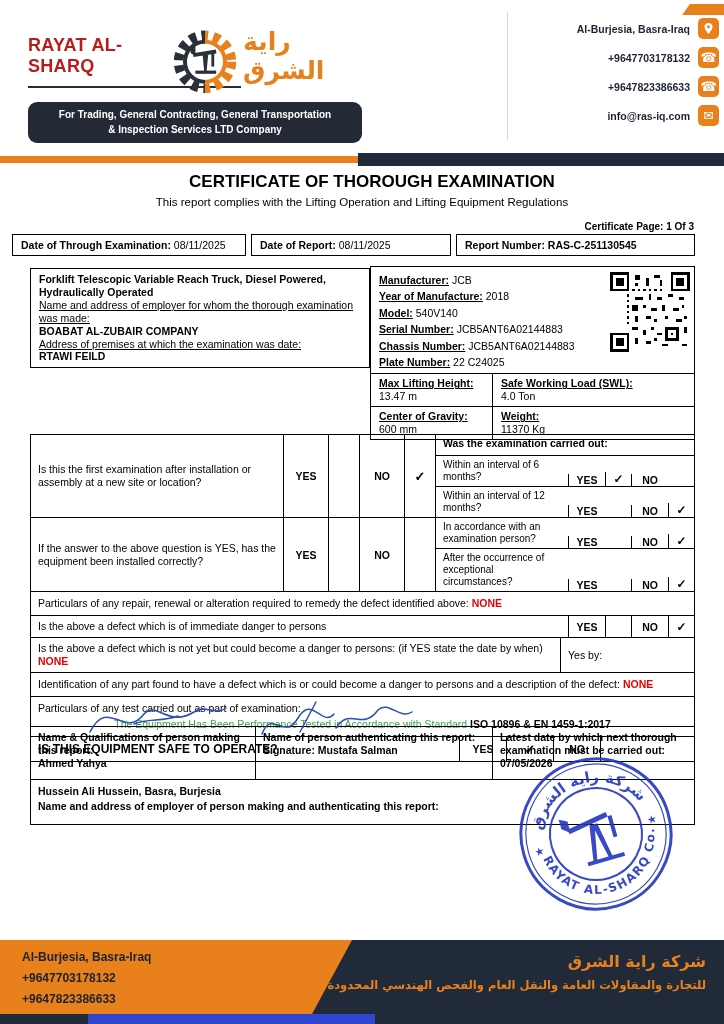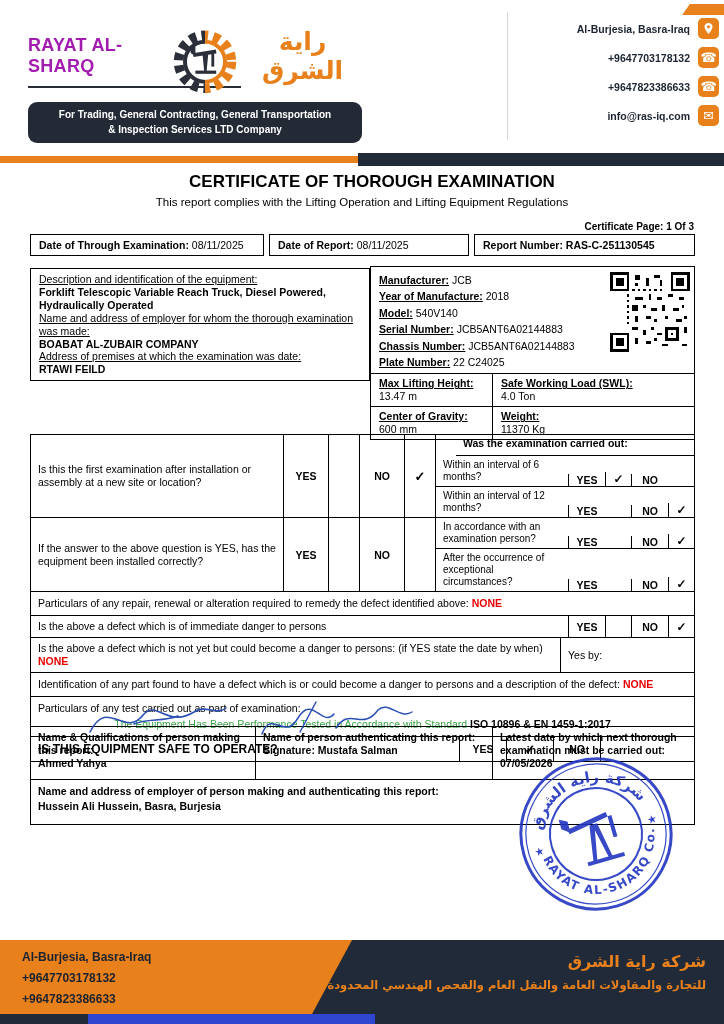--- a/index.html
+++ b/index.html
@@ -1,29 +1,29 @@
 <!DOCTYPE html>
 <html><head>
 <meta charset="utf-8">
 <style>
   html,body{margin:0;padding:0;background:#9a9a9a;}
   .page{position:relative;width:724px;height:1024px;margin:0 auto;background:#fff;
         font-family:"Liberation Sans",sans-serif;color:#000;overflow:hidden;font-size:10.5px;}
   .b{font-weight:bold}.u{text-decoration:underline}
   .red{color:#e80000;font-weight:bold}
   .green{color:#3DA348}
-  .ar{font-family:"DejaVu Sans",sans-serif;text-align:center;}
+  .ar{font-family:"DejaVu Sans",sans-serif;}
 
   
   .corner-deco{position:absolute;top:4px;right:-8px;width:46px;height:11px;background:#E8811C;
                transform:skewX(-35deg);}
   .logo-block{position:absolute;left:28px;top:16px;width:334px;}
   .logo-row{position:relative;display:flex;align-items:center;justify-content:space-between;height:84px;}
   .logo-underline{position:absolute;left:0;right:0;bottom:12px;height:2px;background:#272C37;}
-  .company-en{position:relative;font-size:18px;font-weight:bold;color:#a21caf;letter-spacing:.3px;background:#fff;padding:2px 2px 6px 0;}
+  .company-en{position:relative;font-size:18px;font-weight:bold;color:#b91c1c;letter-spacing:.3px;background:#fff;padding:2px 2px 6px 0;}
   .company-ar{position:relative;font-size:25px;font-weight:bold;color:#E8811C;background:#fff;padding:2px 0 6px 2px;}
   .gear-wrap{position:relative;z-index:2;margin-bottom:-8px;}
   .tagline-box{margin-top:2px;background:#232A36;color:#fff;border-radius:9px;text-align:center;
                font-size:10px;font-weight:bold;padding:6px 6px;line-height:1.45;}
   .contacts{position:absolute;right:0;top:12px;width:210px;border-left:1px solid #d8d8d8;padding:6px 0 6px 6px;}
   .contact-row{display:flex;align-items:center;justify-content:flex-end;gap:8px;margin-bottom:8px;padding-right:5px;}
   .contact-text{font-size:10.5px;font-weight:bold;color:#1C2431;}
   .contact-icon{flex:0 0 auto;width:21px;height:21px;background:#E8811C;border-radius:5px;display:flex;
                 align-items:center;justify-content:center;color:#fff;font-size:13px;line-height:1;
                 font-family:"DejaVu Sans",sans-serif;}
@@ -31,21 +31,21 @@
   .divider-orange{width:358px;height:7px;background:#E8811C;margin-top:3px;}
   .divider-dark{flex:1;height:13px;background:#212A38;}
 
   
   .title-block{position:absolute;top:172px;left:0;right:0;text-align:center;}
   .title-main{font-size:17px;font-weight:bold;margin:0;padding-left:20px;}
   .title-sub{font-size:11.5px;margin-top:4px;}
   .cert-page{position:absolute;top:221px;right:30px;font-size:10px;font-weight:bold;}
 
   
-  .meta-row{position:absolute;top:234px;left:30px;right:29px;display:flex;gap:5px;}
+  .meta-row{position:absolute;top:234px;left:12px;right:29px;display:flex;gap:5px;}
   .meta-box{border:1px solid #000;padding:4px 8px;font-size:10.5px;white-space:nowrap;}
   .meta-box .lab{font-weight:bold;}
   .mb1{width:216px;} .mb2{width:182px;} .mb3{flex:1;}
 
   
   .equip{position:absolute;top:266px;left:30px;right:29px;height:164px;}
   .equip-left{position:absolute;left:0;top:2px;width:322px;border:1px solid #000;padding:4px 8px;line-height:12.9px;}
   .equip-right{position:absolute;left:340px;right:0;top:0;border:1px solid #000;}
   .spec-list{position:relative;padding:5px 8px 3px 8px;line-height:16.4px;min-height:98px;}
   .spec-line{white-space:nowrap;}
@@ -57,21 +57,21 @@
 
   
   .exam{position:absolute;top:434px;left:30px;right:29px;border:1.5px solid #000;font-size:10.5px;}
   .xrow{display:flex;align-items:stretch;}
   .xrow + .xrow{border-top:1px solid #000;}
   .xrow > * + *{border-left:1px solid #000;}
   .qcell{width:238px;padding:4px 7px;display:flex;align-items:center;line-height:13px;}
   .yn{width:44px;display:flex;align-items:center;justify-content:center;font-weight:bold;}
   .ck{width:30px;display:flex;align-items:center;justify-content:center;font-size:13px;font-weight:bold;}
   .rightcol{flex:1;display:flex;flex-direction:column;}
-  .rhead{border-bottom:1px solid #000;padding:2px 7px;font-weight:bold;height:16px;margin-left:20px;}
+  .rhead{border-bottom:1px solid #000;padding:2px 7px;font-weight:bold;height:16px;}
   .xsub{display:flex;flex:1;align-items:flex-end;}
   .xsub + .xsub{border-top:1px solid #000;}
   .xsub > * + *{border-left:1px solid #000;}
   .subq{flex:1;padding:3px 7px;font-size:10px;display:flex;align-items:center;line-height:12px;}
   .yn2{width:36px;display:flex;align-items:center;justify-content:center;font-weight:bold;}
   .ck2{width:25px;display:flex;align-items:center;justify-content:center;font-size:12px;font-weight:bold;}
   .fullcell{flex:1;padding:5px 7px;line-height:13px;}
   .growcell{flex:1;padding:4px 7px;display:flex;align-items:center;line-height:13px;flex-wrap:wrap;}
   .yesby{width:119px;padding:4px 7px;display:flex;align-items:center;}
   .testrow{display:block;padding:4px 7px 5px 7px;line-height:14px;}
@@ -199,21 +199,20 @@
       <span>08/11/2025</span>
     </div>
     <div class="meta-box mb3">
       <span class="lab">Report Number:</span>
       <span class="b">RAS-C-251130545</span>
     </div>
   </div>
 
   <div class="equip">
     <div class="equip-left">
-      <div class="u">Description and identification of the equipment:</div>
       <div class="b">Forklift Telescopic Variable Reach Truck, Diesel Powered, Hydraulically Operated</div>
       <div class="u">Name and address of employer for whom the thorough examination was made:</div>
       <div class="b">BOABAT AL-ZUBAIR COMPANY</div>
       <div class="u">Address of premises at which the examination was date:</div>
       <div class="b">RTAWI FEILD</div>
     </div>
 
     <div class="equip-right">
       <div class="spec-list">
         <div class="spec-line">
@@ -434,22 +433,22 @@
         <span class="b">Name of person authenticating this report:</span><br>
         <span class="b">Signature:</span>
         <span class="b">Mustafa Salman</span>
       </div>
       <div class="scol sc3">
         <span class="b">Latest date by which next thorough examination must be carried out:</span><br>
         <span class="b">07/05/2026</span>
       </div>
     </div>
     <div class="sign-row2">
+      <div class="b">Hussein Ali Hussein, Basra, Burjesia</div>
       <div class="b">Name and address of employer of person making and authenticating this report:</div>
-      <div class="b">Hussein Ali Hussein, Basra, Burjesia</div>
     </div>
   </div>
 
   <svg class="sig-svg" style="left:82px;top:688px;" width="150" height="62">
     <g fill="none" stroke="#2B50B5" stroke-width="1.6" stroke-linecap="round">
       <path d="M8 44 C26 8, 42 52, 62 26 C74 12, 86 40, 112 24 C124 16, 134 28, 144 20"></path>
       <path d="M52 36 C66 30, 80 34, 96 28"></path>
     </g>
   </svg>
   <svg class="sig-svg" style="left:252px;top:698px;" width="170" height="56">

